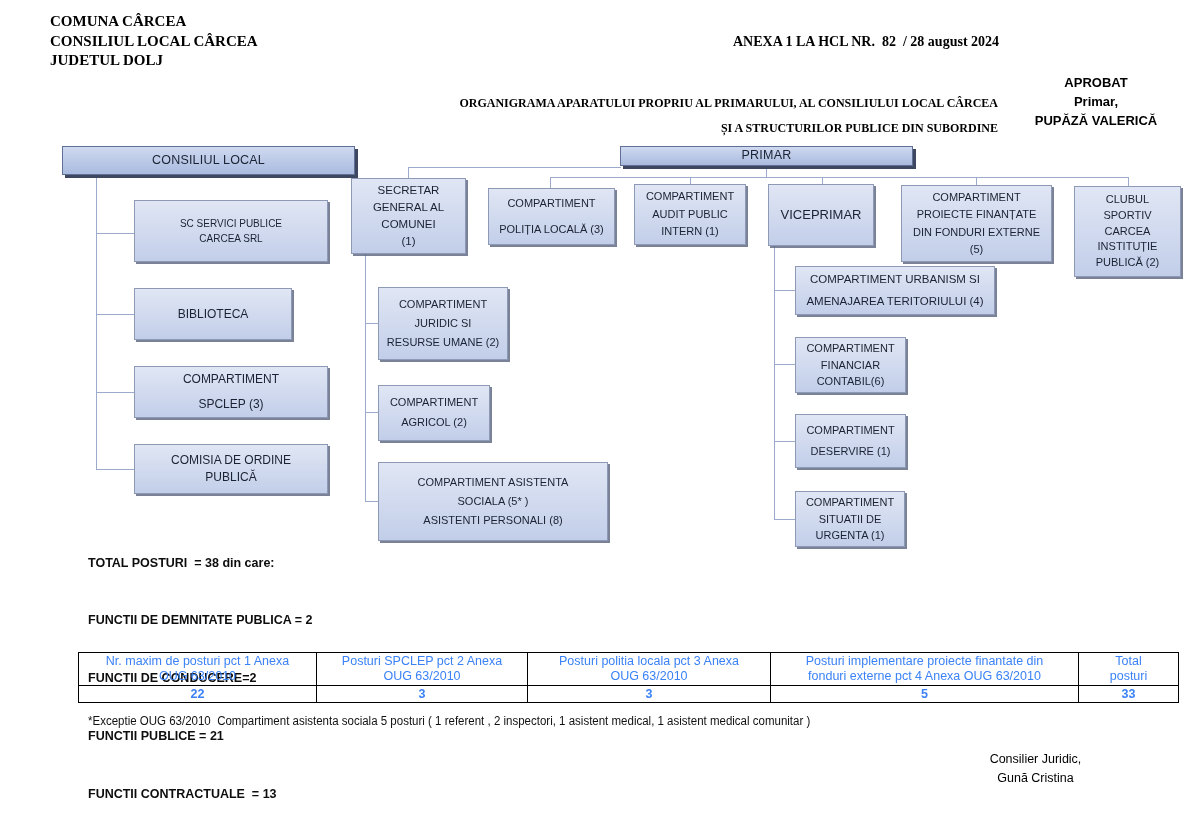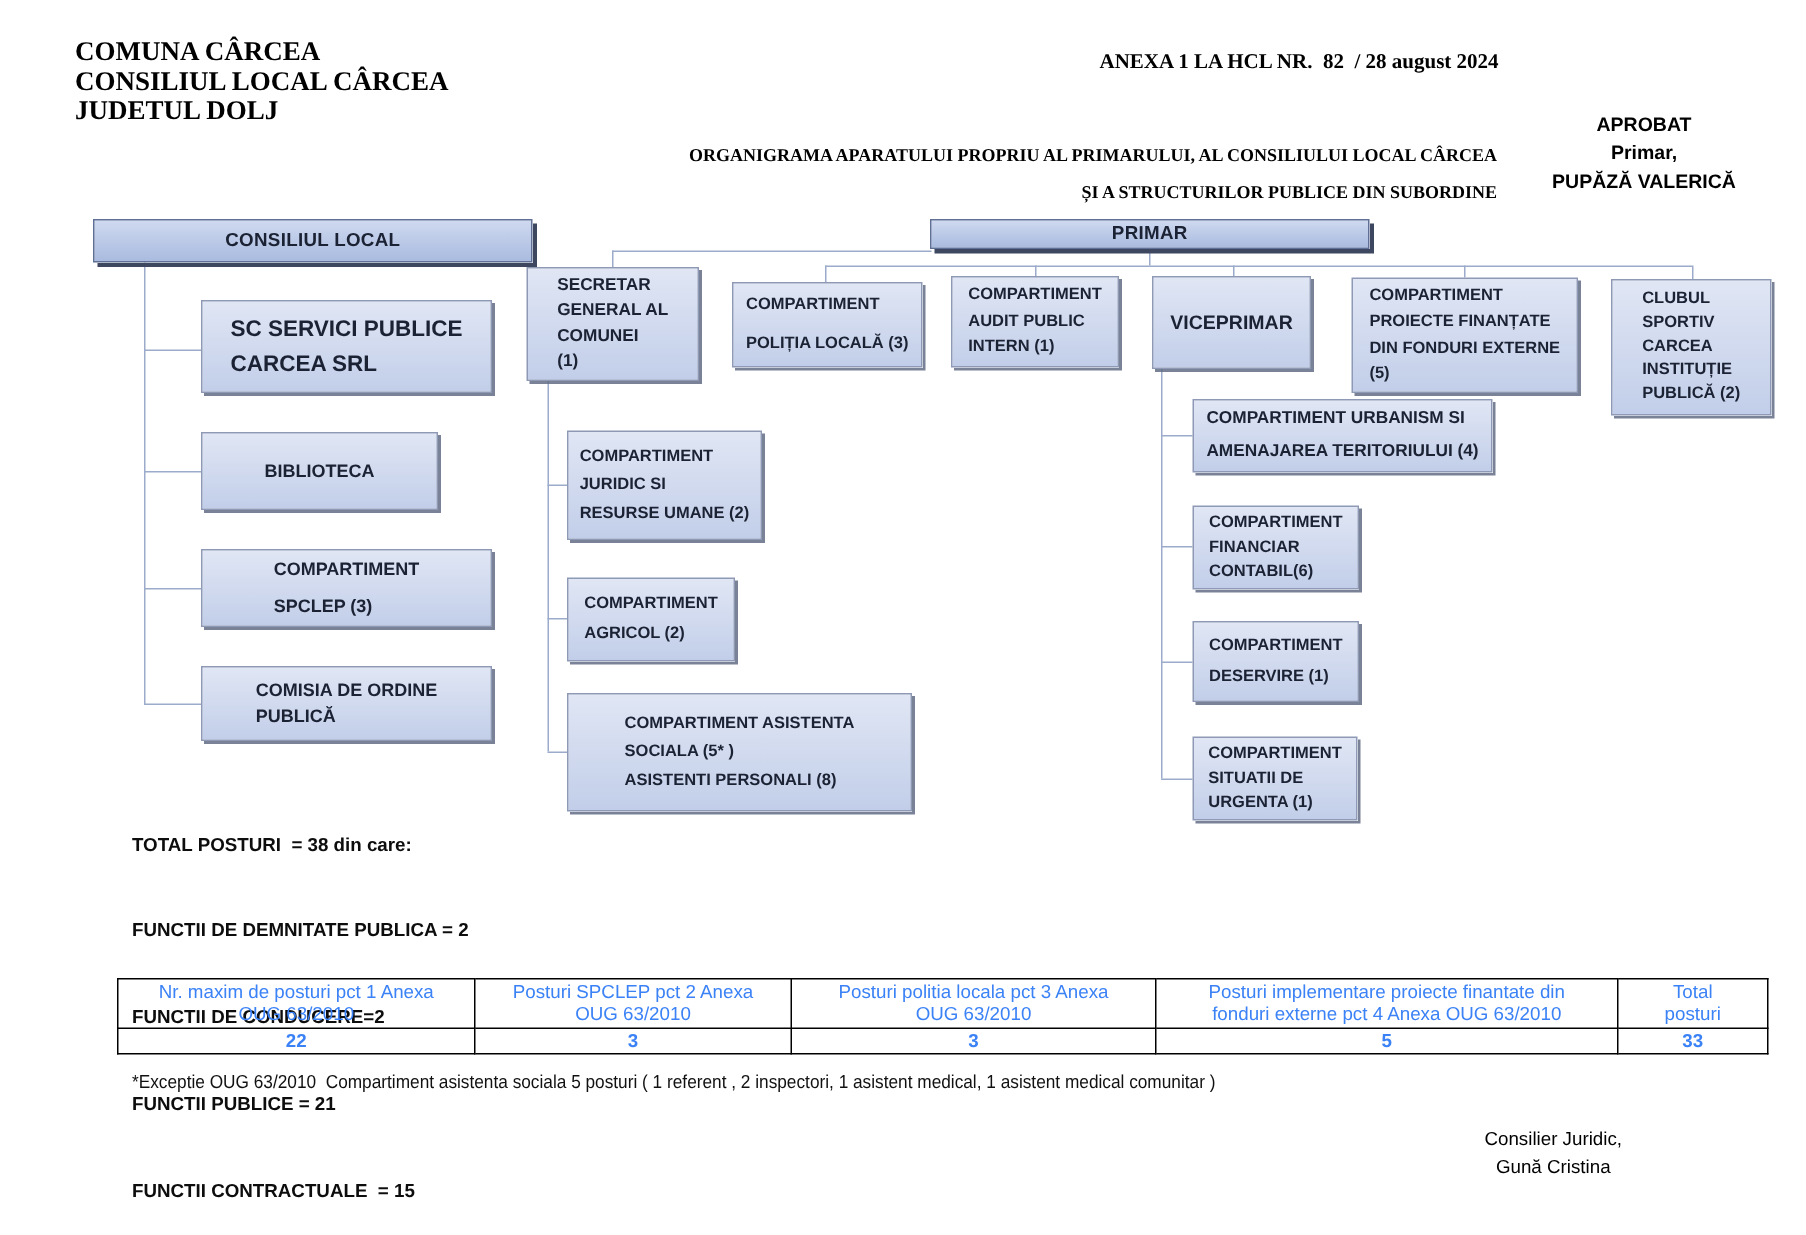--- a/index.html
+++ b/index.html
@@ -8,37 +8,37 @@
     position:relative; width:1204px; height:823px; background:#ffffff;
     font-family:"Liberation Sans", sans-serif; overflow:hidden;
   }
   .abs { position:absolute; }
   .pre { white-space:pre-line; }
   .serif { font-family:"Liberation Serif", serif; font-weight:bold; color:#000; }
 
   
   .box {
     position:absolute; display:flex; align-items:center; justify-content:center;
-    white-space:pre-line; font-weight:bold; color:#1a2233;
+    text-align:center; white-space:pre-line; font-weight:normal; color:#1a2233;
     background:linear-gradient(180deg,#e0e6f4 0%,#c2cee9 100%);
     border:1px solid #8d99b5; box-shadow:2px 2px 0 rgba(98,108,132,0.85);
     font-size:11px; line-height:1.55; padding:1px 2px;
   }
   .box.major {
     background:linear-gradient(180deg,#cfd9f0 0%,#a9bbdf 100%);
     border:1px solid #5f6f96; box-shadow:3px 3px 0 #3d4760;
     font-size:12.5px; letter-spacing:0.2px;
   }
   
   .hline, .vline { position:absolute; background:#9cabcc; }
   .hline { height:1px; }
   .vline { width:1px; }
 
   
-  .org-head { left:50px; top:12px; font-size:18px; line-height:19.5px;margin-top:13px; }
+  .org-head { left:50px; top:12px; font-size:15px; line-height:19.5px; }
   .anexa { left:733px; top:34px; font-size:14px; white-space:pre; }
   .aprobat { left:1005px; top:73px; width:182px; text-align:center;
              font-weight:bold; font-size:13px; line-height:19px; color:#000; }
   .title { left:152px; top:91px; width:846px; text-align:right;
            font-size:12px; line-height:25px; white-space:pre-line; }
 
   
   .totals { left:88px; top:515px; font-weight:bold; font-size:12.5px;
             line-height:19.3px; color:#0d0d0d; white-space:pre; }
 
@@ -99,21 +99,21 @@
 
   <div class="vline" style="left:774px;top:246px;height:273px"></div>
   <div class="hline" style="left:774px;top:290px;width:21px"></div>
   <div class="hline" style="left:774px;top:364px;width:21px"></div>
   <div class="hline" style="left:774px;top:441px;width:21px"></div>
   <div class="hline" style="left:774px;top:519px;width:21px"></div>
 
   <div class="box major" style="left:62px;top:146px;width:293px;height:29px">CONSILIUL LOCAL</div>
   <div class="box major" style="left:620px;top:146px;width:293px;height:20px">PRIMAR</div>
 
-  <div class="box" style="left:134px;top:200px;width:194px;height:62px;font-size:15px">SC SERVICI PUBLICE
+  <div class="box" style="left:134px;top:200px;width:194px;height:62px;font-size:10px">SC SERVICI PUBLICE
 CARCEA SRL</div>
   <div class="box" style="left:134px;top:288px;width:158px;height:52px;font-size:12px">BIBLIOTECA</div>
   <div class="box" style="left:134px;top:366px;width:194px;height:52px;font-size:12px;line-height:2.1">COMPARTIMENT
 SPCLEP (3)</div>
   <div class="box" style="left:134px;top:444px;width:194px;height:50px;font-size:12px;line-height:1.45">COMISIA DE ORDINE
 PUBLICĂ</div>
 
   <div class="box" style="left:351px;top:178px;width:115px;height:76px;font-size:11.5px;line-height:1.5">SECRETAR
 GENERAL AL
 COMUNEI
@@ -152,21 +152,21 @@
 DESERVIRE (1)</div>
   <div class="box" style="left:795px;top:491px;width:110px;height:56px;line-height:1.5">COMPARTIMENT
 SITUATII DE
 URGENTA (1)</div>
 
   <div class="abs totals">
     <div>TOTAL POSTURI  = 38 din care:</div>
     <div>FUNCTII DE DEMNITATE PUBLICA = 2</div>
     <div>FUNCTII DE CONDUCERE=2</div>
     <div>FUNCTII PUBLICE = 21</div>
-    <div>FUNCTII CONTRACTUALE  = 15</div>
+    <div>FUNCTII CONTRACTUALE  = 13</div>
     
     
   </div>
 
   <table class="posturi">
     <colgroup>
       <col style="width:238px">
         <col style="width:211px">
         <col style="width:243px">
         <col style="width:308px">

